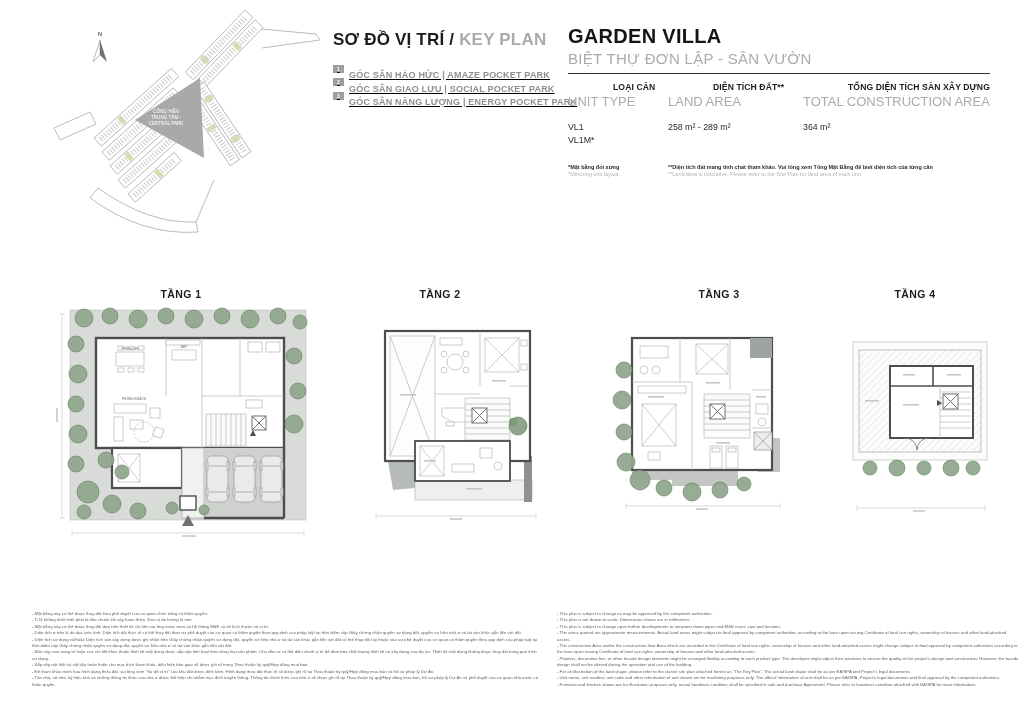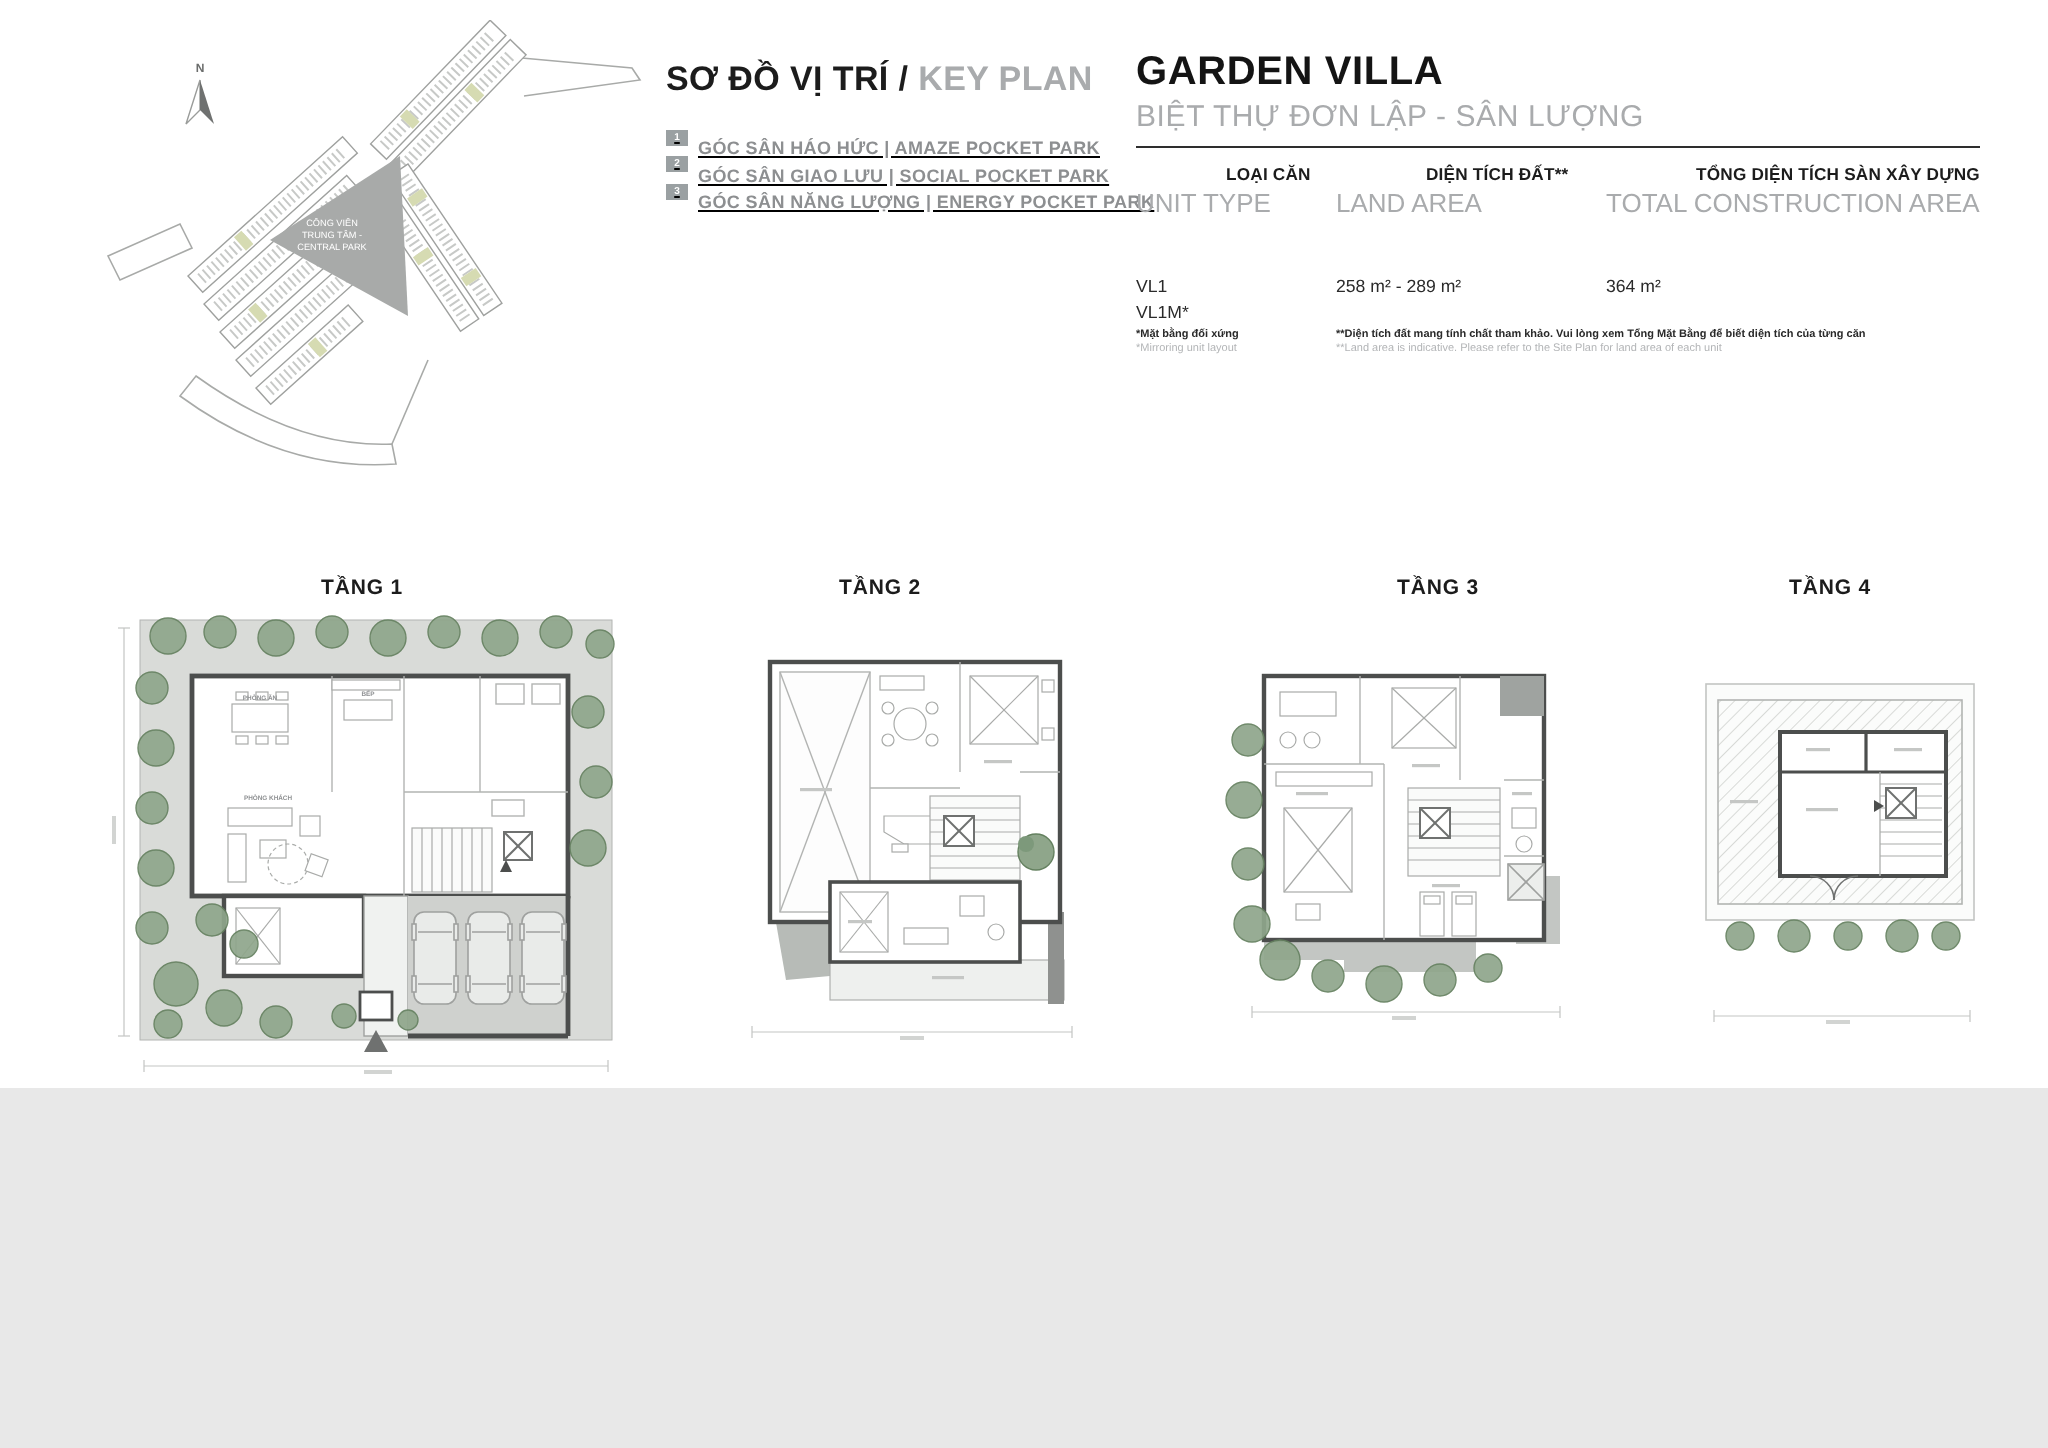--- a/index.html
+++ b/index.html
@@ -1,19 +1,19 @@
 <!DOCTYPE html>
 <html><head>
 <meta charset="utf-8">
 <style>
   * { margin:0; padding:0; box-sizing:border-box; }
   html,body { background:#e8e8e8; }
   body { font-family:"Liberation Sans","DejaVu Sans",sans-serif; }
   .page {
-    position:relative; width:1024px; height:544px; background:#ffffff;
+    position:relative; width:1024px; height:724px; background:#ffffff;
     overflow:hidden; margin:0 auto;
   }
   svg { display:block; }
   
   .kp-head { position:absolute; left:333px; top:30px; width:220px; }
   .kp-title { font-size:17px; font-weight:800; letter-spacing:.2px; color:#1c1c1c; white-space:nowrap; }
   .kp-title .gray { color:#a9abad; }
   .kp-legend { margin-top:14px;text-decoration:underline; }
   .kp-item { display:flex; align-items:center; margin-bottom:4.5px; }
   .kp-num {
@@ -29,21 +29,21 @@
   .unit-title { font-size:20px; font-weight:800; color:#141414; letter-spacing:.3px; line-height:1.05; }
   .unit-sub { font-size:15px; color:#a9abad; font-weight:500; margin-top:3px; letter-spacing:.3px; }
   .unit-rule { border:none; border-top:1.6px solid #2e2e2e; margin-top:6px; }
   .spec { position:relative; margin-top:8px; height:78px; }
   .spec-col { position:absolute; top:0; }
   .spec-col.c0 { left:0; width:96px; }
   .spec-col.c1 { left:100px; width:130px; }
   .spec-col.c2 { left:235px; width:187px; }
   .spec-vi { font-size:8.6px; font-weight:800; color:#1c1c1c; letter-spacing:.1px;padding-left:45px; }
   .spec-en { font-size:13px; color:#a9abad; font-weight:500; margin-top:2px; }
-  .spec-val { font-size:8.8px; color:#2a2a2a; margin-top:28px; line-height:1.5; white-space:pre-line; }
+  .spec-val { font-size:8.8px; color:#2a2a2a; margin-top:12px; line-height:1.5; white-space:pre-line; }
   .notes { position:relative; margin-top:4px; height:30px; }
   .note { position:absolute; top:0; }
   .note.n0 { left:0; width:170px; }
   .note.n1 { left:100px; width:590px; }
   .note-inner { transform:scale(.55); transform-origin:0 0; }
   .note-vi { font-size:10px; font-weight:700; color:#2a2a2a; white-space:nowrap; }
   .note-en { font-size:10px; color:#b3b5b7; margin-top:2px; white-space:nowrap; }
   
   .floor-label { position:absolute; top:272px; font-size:10.5px; font-weight:800;
     letter-spacing:.4px; color:#1c1c1c; transform:translateX(-50%);margin-top:16px; }
@@ -150,21 +150,21 @@
       </div>
       <div class="kp-item">
         <span class="kp-num">3</span>
         <span class="kp-label-wrap"><span class="kp-label">GÓC SÂN NĂNG LƯỢNG | ENERGY POCKET PARK</span></span>
       </div>
     </div>
   </div>
 
   <div class="unit-head">
     <div class="unit-title">GARDEN VILLA</div>
-    <div class="unit-sub">BIỆT THỰ ĐƠN LẬP - SÂN LƯỢNG</div>
+    <div class="unit-sub">BIỆT THỰ ĐƠN LẬP - SÂN VƯỜN</div>
     <hr class="unit-rule">
     <div class="spec">
       <div class="spec-col c0">
         <div class="spec-vi">LOẠI CĂN</div>
         <div class="spec-en">UNIT TYPE</div>
         <div class="spec-val">VL1
 VL1M*</div>
       </div>
       <div class="spec-col c1">
         <div class="spec-vi">DIỆN TÍCH ĐẤT**</div>

